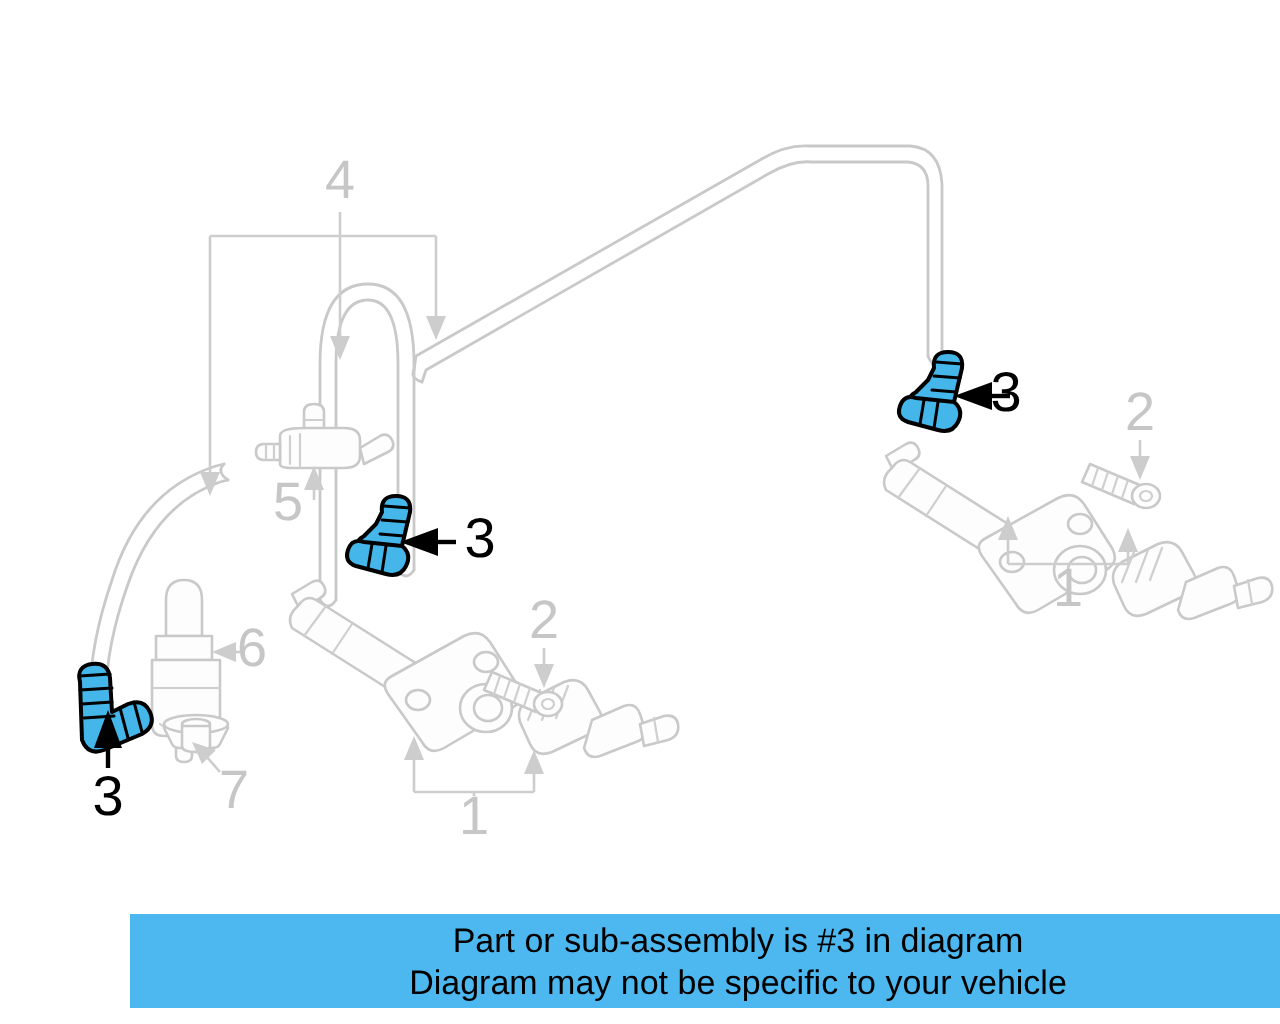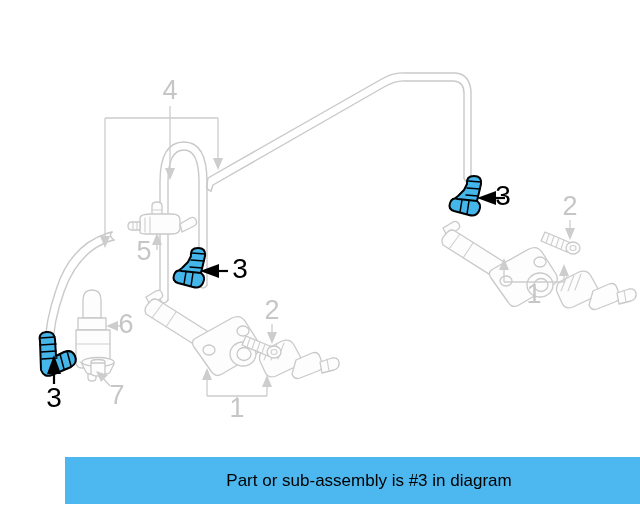--- a/index.html
+++ b/index.html
@@ -320,15 +320,16 @@
     <text class="label-grey" x="570" y="208">2</text>
 
     <text class="label-black" x="54" y="400">3</text>
     <text class="label-black" x="240" y="271">3</text>
     <text class="label-black" x="503" y="198">3</text>
 
   </svg>
 
   <div id="banner">
     <div class="banner-line">Part or sub-assembly is #3 in diagram</div>
+    <div class="banner-line">Diagram may not be specific to your vehicle</div>
   </div>
 
 </div>
 
 </body></html>

